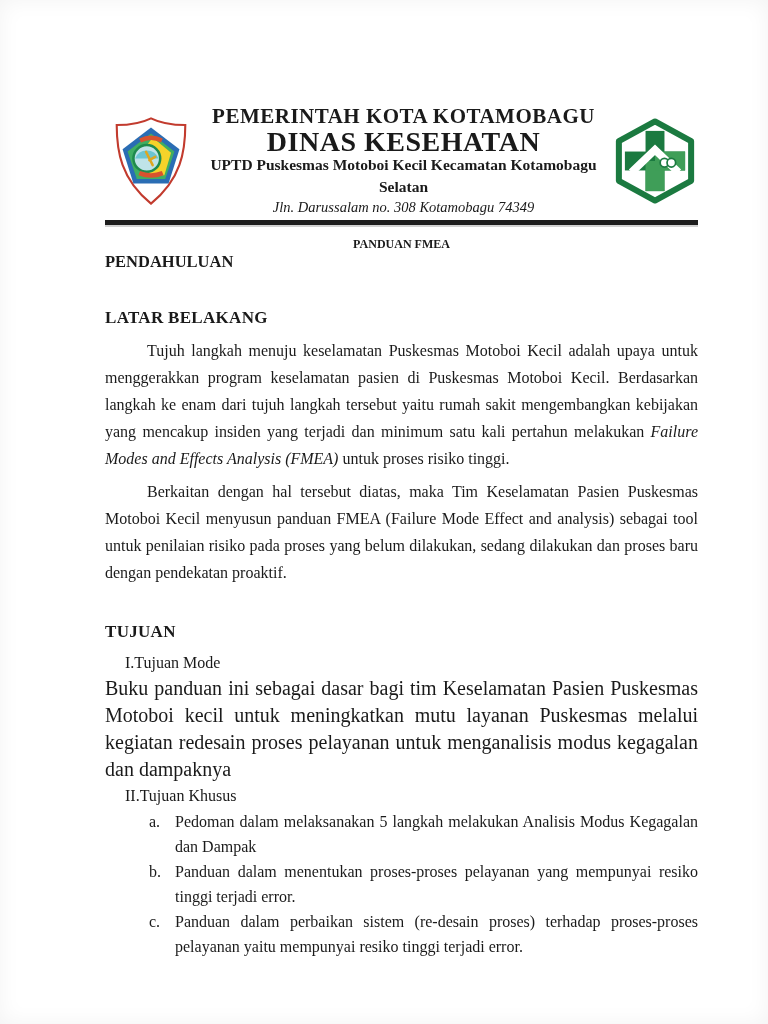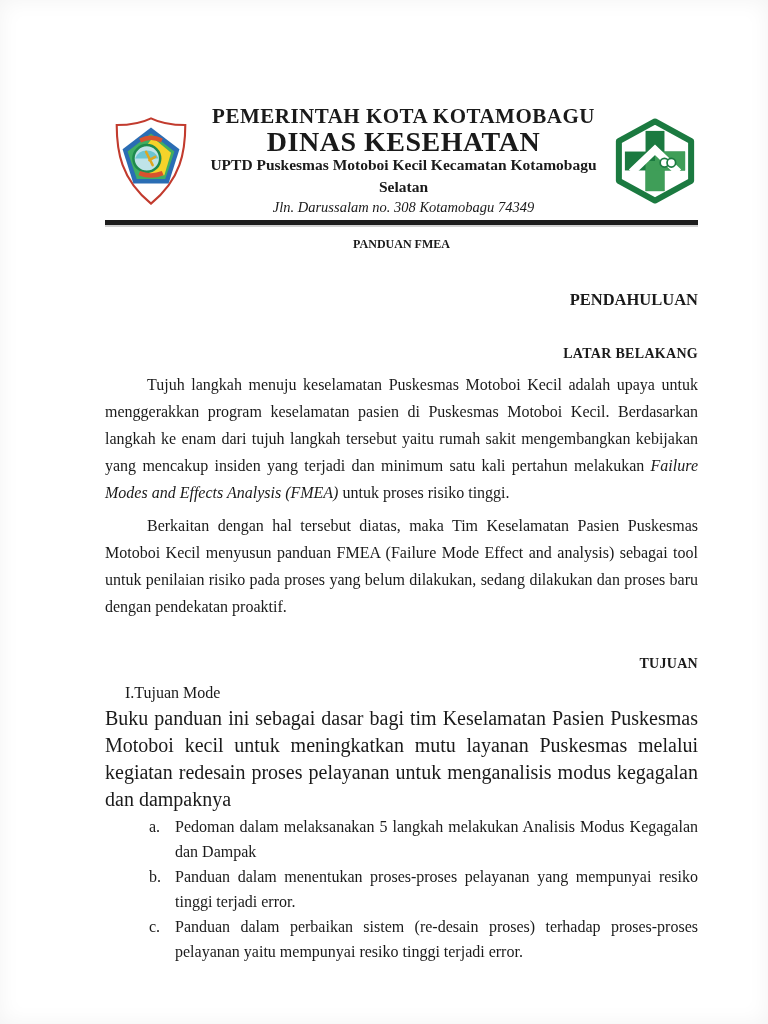--- a/index.html
+++ b/index.html
@@ -32,24 +32,24 @@
   .lh-line4 { font-style: italic; font-size: 14.5px; line-height: 19px; }
   .thick-rule {
     margin-top: 3px;
     height: 5px;
     background: #1d1d1d;
     box-shadow: 0 2px 0 rgba(0,0,0,0.18);
   }
 
   
   .doc-title { margin-top: 12px; text-align: center; font-weight: bold; font-size: 12px; }
-  .chapter-title { margin-top: 38px; text-align: right; font-weight: bold; font-size: 16.5px; }
+  .chapter-title { text-align: left; font-weight: bold; font-size: 16.5px; }
 
   
-  .section-heading { margin-top: 36px; font-weight: bold; font-size: 14px; letter-spacing: 0.3px; text-align: right; }
+  .section-heading { margin-top: 36px; font-weight: bold; font-size: 17px; letter-spacing: 0.3px; }
   .para {
     margin-top: 9px;
     font-size: 16px;
     line-height: 27px;
     text-align: justify;
     text-indent: 42px;
   }
   .para + .para { margin-top: 6px; }
   .italic { font-style: italic; }
 
@@ -108,20 +108,21 @@
     <div class="doc-title">PANDUAN FMEA</div>
     <div class="chapter-title">PENDAHULUAN</div>
 
     <div class="section-heading">LATAR BELAKANG</div>
     <p class="para"><span>Tujuh langkah menuju keselamatan Puskesmas Motoboi Kecil adalah upaya untuk menggerakkan program keselamatan pasien di Puskesmas Motoboi Kecil. Berdasarkan langkah ke enam dari tujuh langkah tersebut yaitu rumah sakit mengembangkan kebijakan yang mencakup insiden yang terjadi dan minimum satu kali pertahun melakukan </span><span class="italic">Failure Modes and Effects Analysis (FMEA)</span><span> untuk proses risiko tinggi.</span></p>
     <p class="para">Berkaitan dengan hal tersebut diatas, maka Tim Keselamatan Pasien Puskesmas Motoboi Kecil menyusun panduan FMEA (Failure Mode Effect and analysis) sebagai tool untuk penilaian risiko pada proses yang belum dilakukan, sedang dilakukan dan proses baru dengan pendekatan proaktif.</p>
 
     <div class="section-heading">TUJUAN</div>
     <div class="sub-label">I.Tujuan Mode</div>
     <div class="sub-body">Buku panduan ini sebagai dasar bagi tim Keselamatan Pasien Puskesmas Motoboi kecil untuk meningkatkan mutu layanan Puskesmas melalui kegiatan redesain proses pelayanan untuk menganalisis modus kegagalan dan dampaknya</div>
+    <div class="sub-label" style="margin-top:0;">II.Tujuan Khusus</div>
 
     <div class="abc-list">
       <div class="abc-item">
         <span class="abc-marker">a.</span>
         <span class="abc-text">Pedoman dalam melaksanakan 5 langkah melakukan Analisis Modus Kegagalan dan Dampak</span>
       </div>
       <div class="abc-item">
         <span class="abc-marker">b.</span>
         <span class="abc-text">Panduan dalam menentukan proses-proses pelayanan yang mempunyai resiko tinggi terjadi error.</span>
       </div>

